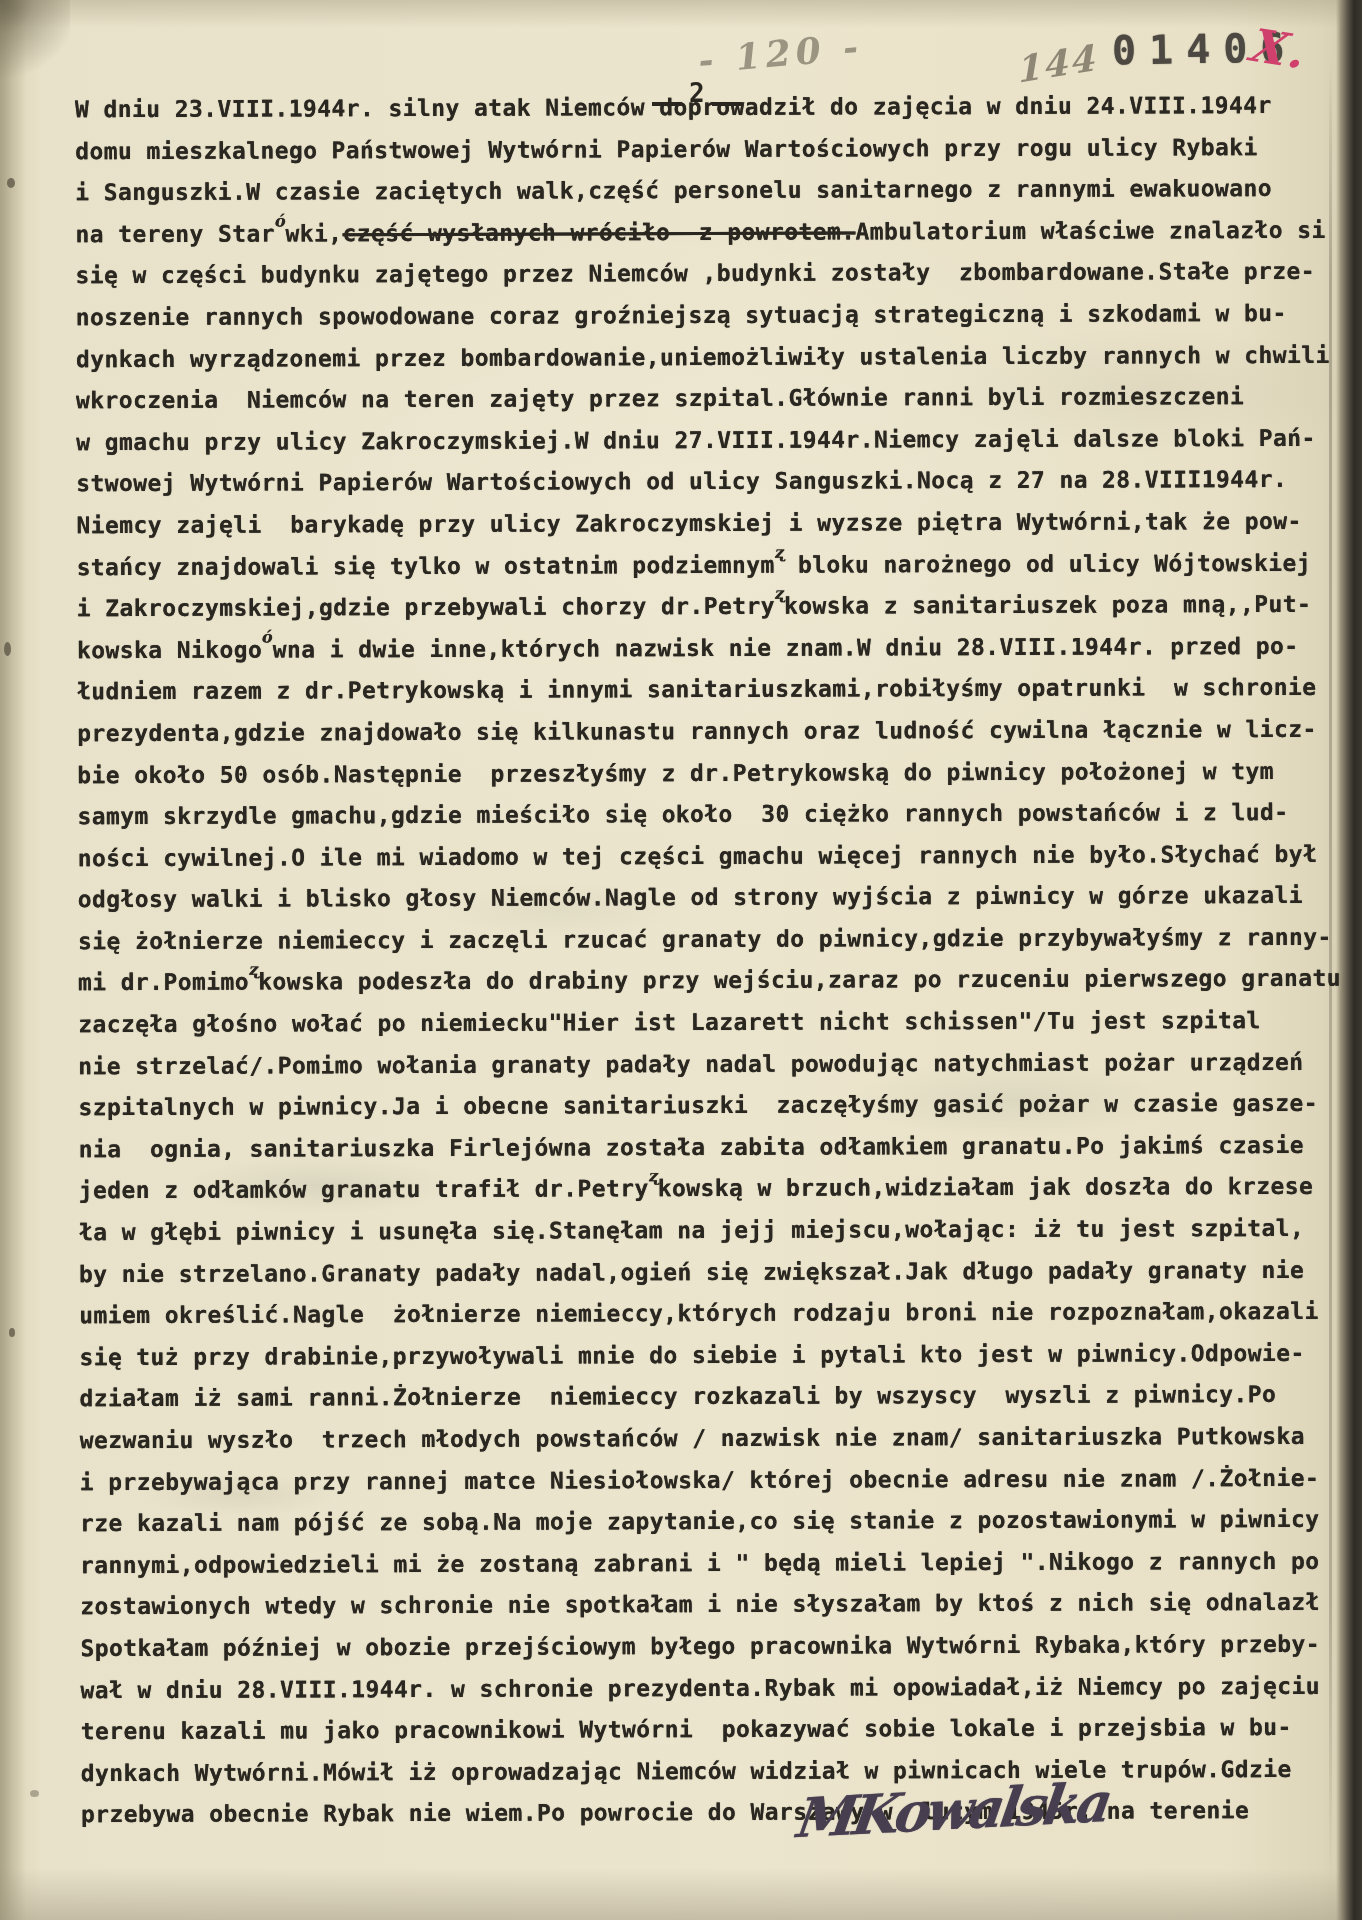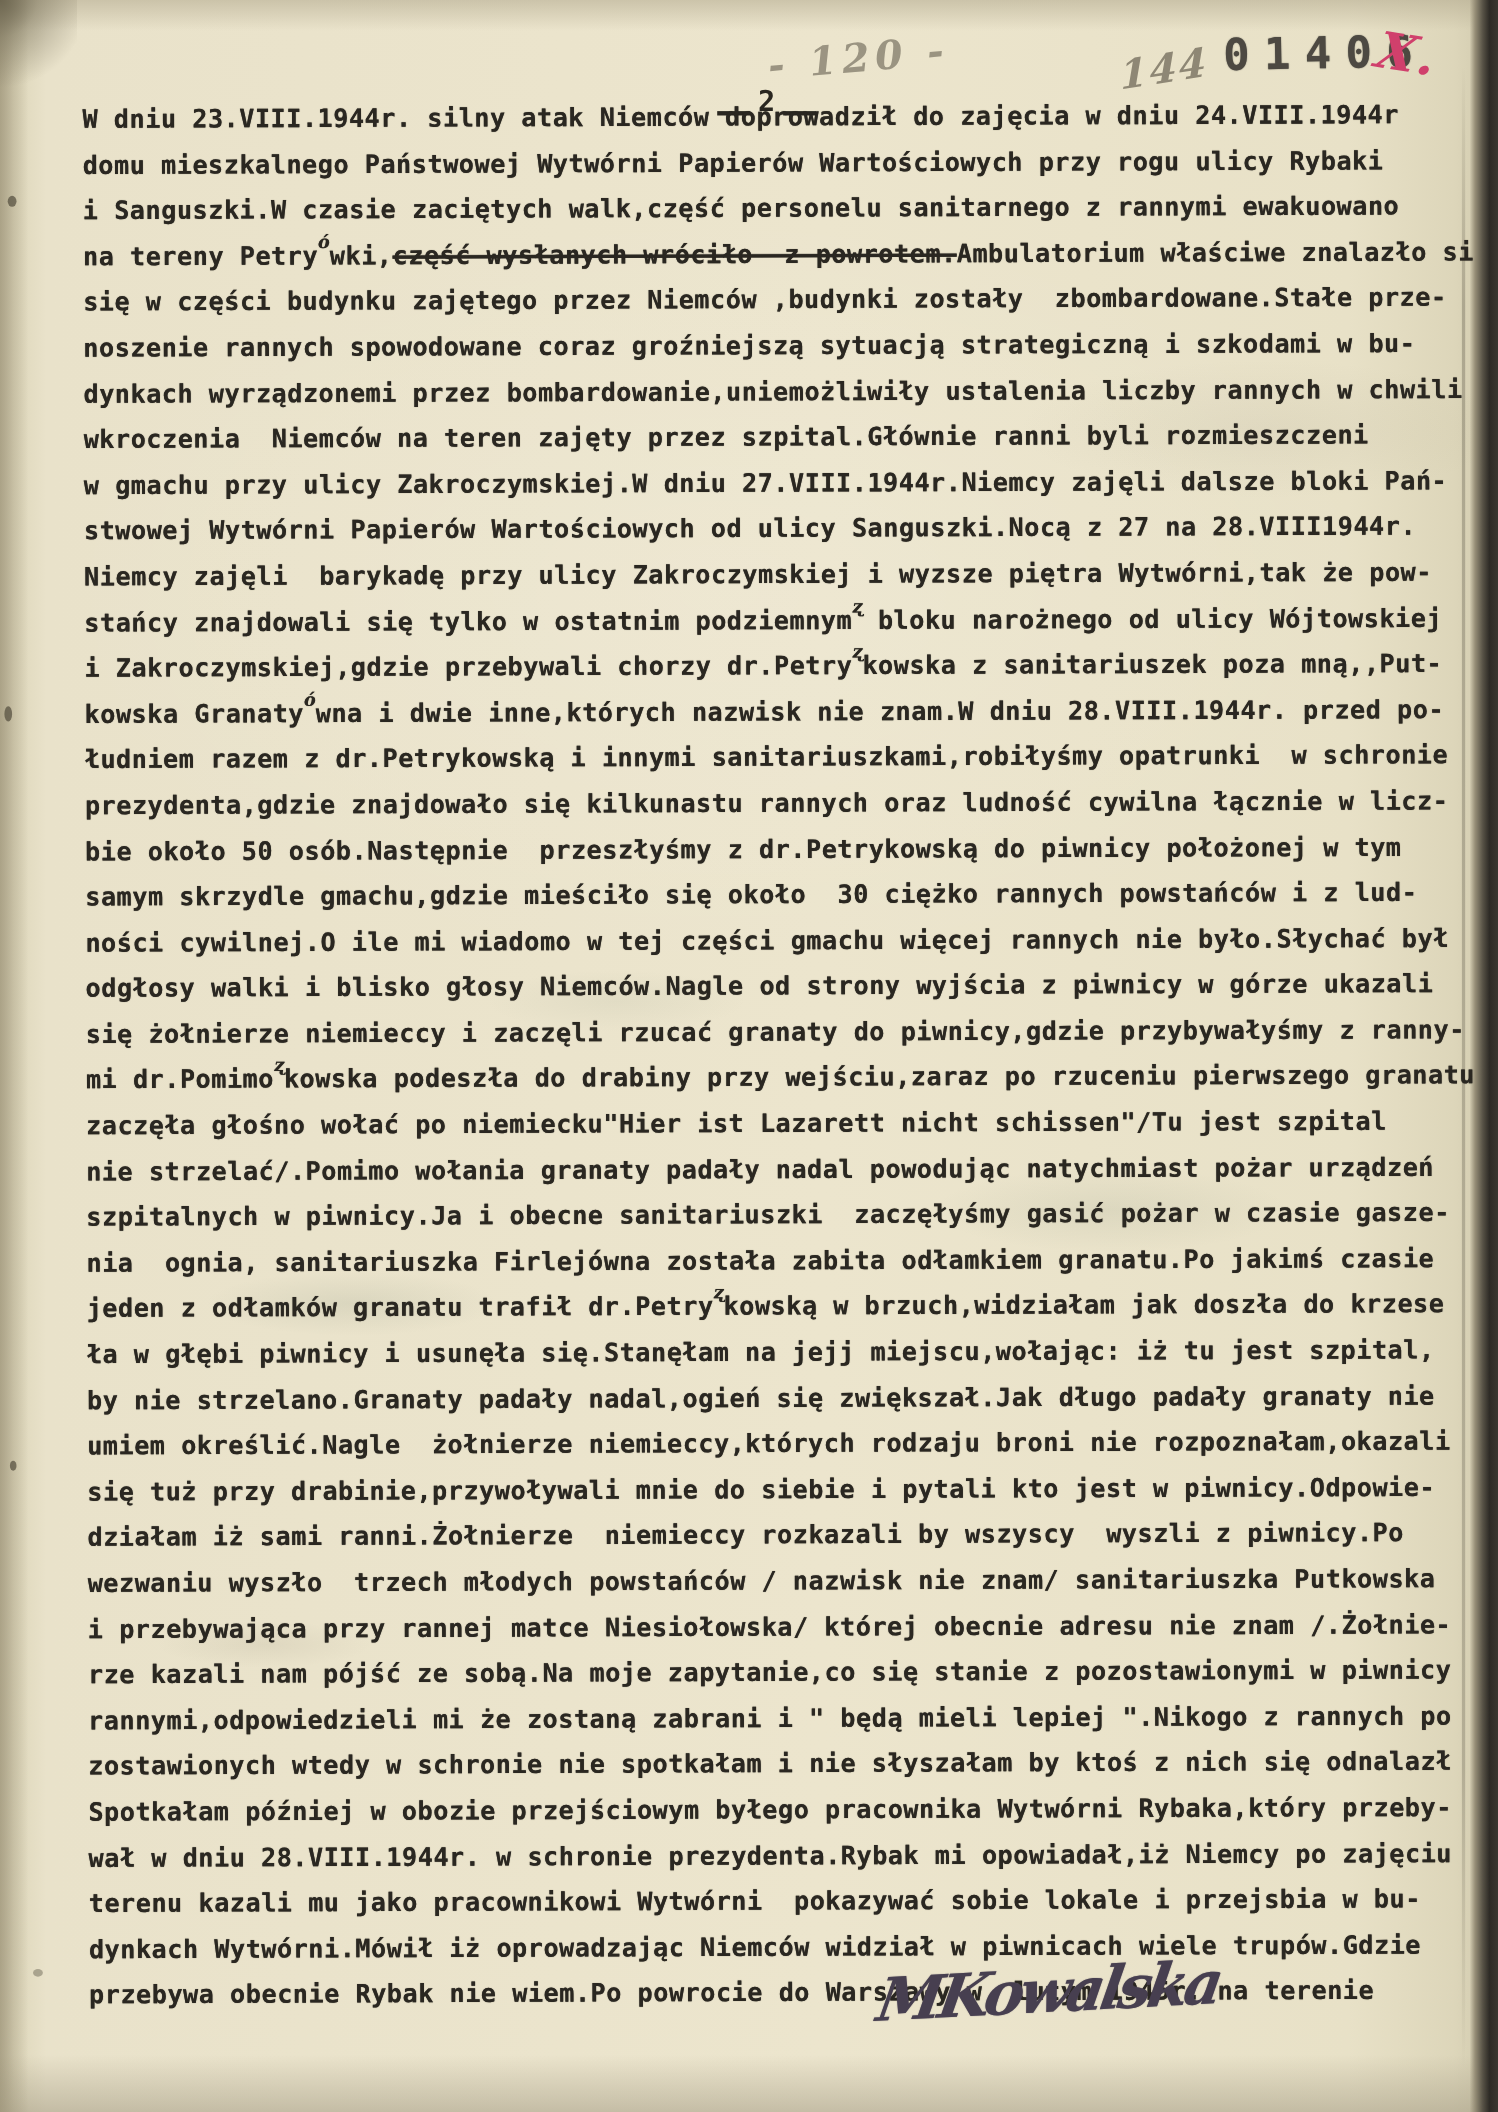--- a/index.html
+++ b/index.html
@@ -95,31 +95,31 @@
   <div class="pencil-144">144</div>
   <div class="stamp-num">01406</div>
   <div class="red-mark">X.</div>
 
   <div class="typed-2"><span class="pd"></span><span class="pn">2</span><span class="pd"></span></div>
 
   <div id="doc-lines" class="body-text">
       <div class="line"><span>W dniu 23.VIII.1944r. silny atak Niemców doprowadził do zajęcia w dniu 24.VIII.1944r</span></div>
       <div class="line"><span>domu mieszkalnego Państwowej Wytwórni Papierów Wartościowych przy rogu ulicy Rybaki</span></div>
       <div class="line"><span>i Sanguszki.W czasie zaciętych walk,część personelu sanitarnego z rannymi ewakuowano</span></div>
-      <div class="line"><span>na tereny Petry</span><span class="sup">ó</span><span>wki,</span><span class="strike">część wysłanych wróciło  z powrotem.</span><span>Ambulatorium właściwe znalazło si</span></div>
+      <div class="line"><span>na tereny Star</span><span class="sup">ó</span><span>wki,</span><span class="strike">część wysłanych wróciło  z powrotem.</span><span>Ambulatorium właściwe znalazło si</span></div>
       <div class="line"><span>się w części budynku zajętego przez Niemców ,budynki zostały  zbombardowane.Stałe prze-</span></div>
       <div class="line"><span>noszenie rannych spowodowane coraz groźniejszą sytuacją strategiczną i szkodami w bu-</span></div>
       <div class="line"><span>dynkach wyrządzonemi przez bombardowanie,uniemożliwiły ustalenia liczby rannych w chwili</span></div>
       <div class="line"><span>wkroczenia  Niemców na teren zajęty przez szpital.Głównie ranni byli rozmieszczeni</span></div>
       <div class="line"><span>w gmachu przy ulicy Zakroczymskiej.W dniu 27.VIII.1944r.Niemcy zajęli dalsze bloki Pań-</span></div>
       <div class="line"><span>stwowej Wytwórni Papierów Wartościowych od ulicy Sanguszki.Nocą z 27 na 28.VIII1944r.</span></div>
       <div class="line"><span>Niemcy zajęli  barykadę przy ulicy Zakroczymskiej i wyzsze piętra Wytwórni,tak że pow-</span></div>
       <div class="line"><span>stańcy znajdowali się tylko w ostatnim podziemnym</span><span class="sup">ʐ</span><span> bloku narożnego od ulicy Wójtowskiej</span></div>
       <div class="line"><span>i Zakroczymskiej,gdzie przebywali chorzy dr.Petry</span><span class="sup">ʐ</span><span>kowska z sanitariuszek poza mną,,Put-</span></div>
-      <div class="line"><span>kowska Granaty</span><span class="sup">ó</span><span>wna i dwie inne,których nazwisk nie znam.W dniu 28.VIII.1944r. przed po-</span></div>
+      <div class="line"><span>kowska Nikogo</span><span class="sup">ó</span><span>wna i dwie inne,których nazwisk nie znam.W dniu 28.VIII.1944r. przed po-</span></div>
       <div class="line"><span>łudniem razem z dr.Petrykowską i innymi sanitariuszkami,robiłyśmy opatrunki  w schronie</span></div>
       <div class="line"><span>prezydenta,gdzie znajdowało się kilkunastu rannych oraz ludność cywilna łącznie w licz-</span></div>
       <div class="line"><span>bie około 50 osób.Następnie  przeszłyśmy z dr.Petrykowską do piwnicy położonej w tym</span></div>
       <div class="line"><span>samym skrzydle gmachu,gdzie mieściło się około  30 ciężko rannych powstańców i z lud-</span></div>
       <div class="line"><span>ności cywilnej.O ile mi wiadomo w tej części gmachu więcej rannych nie było.Słychać był</span></div>
       <div class="line"><span>odgłosy walki i blisko głosy Niemców.Nagle od strony wyjścia z piwnicy w górze ukazali</span></div>
       <div class="line"><span>się żołnierze niemieccy i zaczęli rzucać granaty do piwnicy,gdzie przybywałyśmy z ranny-</span></div>
       <div class="line"><span>mi dr.Pomimo</span><span class="sup">ʐ</span><span>kowska podeszła do drabiny przy wejściu,zaraz po rzuceniu pierwszego granatu</span></div>
       <div class="line"><span>zaczęła głośno wołać po niemiecku"Hier ist Lazarett nicht schissen"/Tu jest szpital</span></div>
       <div class="line"><span>nie strzelać/.Pomimo wołania granaty padały nadal powodując natychmiast pożar urządzeń</span></div>

